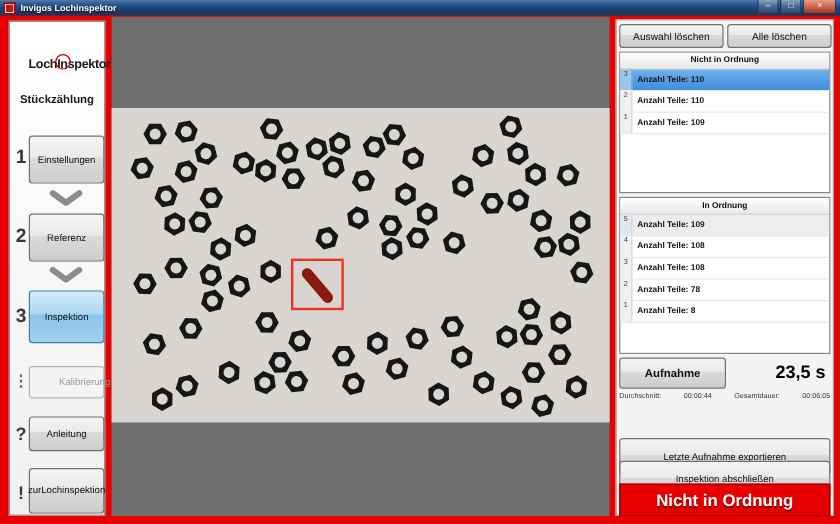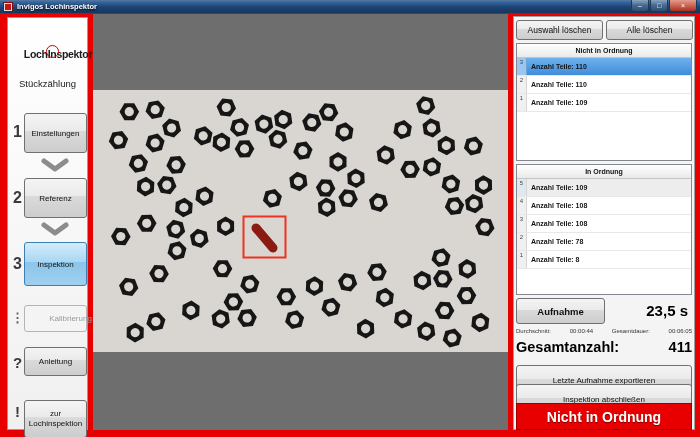--- a/index.html
+++ b/index.html
@@ -22,21 +22,21 @@
   .wb.close{width:28px;background:linear-gradient(180deg,#e49c8e,#cf6a57 45%,#aa3220);}
 
   
   .sidebar{left:7px;top:17px;width:81px;height:413px;background:linear-gradient(180deg,#ffffff,#f0f0f0);
     border:1px solid #9a9a9a;box-sizing:border-box;}
   .logo{left:0;top:30px;width:100px;text-align:center;font-size:10.5px;font-weight:bold;
     color:#1a1a1a;letter-spacing:-0.3px;white-space:nowrap;}
   .lgIn{position:relative;display:inline-block;}
   .ring{position:absolute;left:-2px;top:-3px;width:11px;height:11px;border:1.6px solid #cc0000;
     border-radius:50%;}
-  .subtitle{left:0;top:60px;width:79px;text-align:center;font-size:9.5px;font-weight:normal;color:#1a1a1a;}
+  .subtitle{left:0;top:60px;width:79px;text-align:center;font-size:9.5px;font-weight:bold;color:#1a1a1a;}
   .stepnum{left:3px;width:13px;text-align:center;font-size:16px;font-weight:bold;color:#3a3a3a;}
   .sbtn{left:16px;width:63px;border:1px solid #707070;border-radius:3px;box-sizing:border-box;
     background:linear-gradient(180deg,#f4f4f4,#eaeaea 45%,#dadada 46%,#cdcdcd);
     display:flex;align-items:center;justify-content:center;text-align:center;
     font-size:8px;color:#111;cursor:pointer;}
   .sbtn.active{background:linear-gradient(180deg,#d3ecfb,#a9d7f2 45%,#8cc5ea 46%,#9fd0ee);
     border-color:#3c7fb1;}
   .sbtn.disabled{background:#f4f4f4;border-color:#b5b5b5;color:#9a9a9a;padding-left:30px;}
   .chev{left:24px;width:46px;height:16px;display:flex;align-items:center;justify-content:center;}
 
@@ -121,21 +121,21 @@
   <div class="abs stepnum" style="top:237px;">3</div>
   <div class="abs sbtn active" style="top:224px;height:44px;">Inspektion</div>
 
   <div class="abs stepnum" style="top:292px;font-size:13px;color:#666;">⋮</div>
   <div class="abs sbtn disabled" style="top:287px;height:27px;">Kalibrierung</div>
 
   <div class="abs stepnum" style="top:336px;font-size:15px;">?</div>
   <div class="abs sbtn" style="top:329px;height:29px;">Anleitung</div>
 
   <div class="abs stepnum" style="top:385px;font-size:15px;">!</div>
-  <div class="abs sbtn" style="top:382px;height:38px;flex-direction:column;line-height:1.2;text-align:right;">
+  <div class="abs sbtn" style="top:372px;height:38px;line-height:1.2;text-align:right;">
     <span>zur</span>
     <span>Lochinspektion</span>
   </div>
 </div>
 
 <div class="abs center">
   <div class="abs photo">
     <svg id="nutfield" width="415" height="262">
       <defs>
         <g id="nut">
@@ -276,22 +276,18 @@
   <div class="abs rbtn aufbtn">Aufnahme</div>
   <div class="abs timer">23,5 s</div>
 
   <div class="abs stats">
     <span>Durchschnitt:</span>
     <span>00:00:44</span>
     <span>Gesamtdauer:</span>
     <span>00:06:05</span>
   </div>
 
-  <div class="abs totalrow">
-    <span>Gesamtanzahl:</span>
-    <span>411</span>
-  </div>
 
   <div class="abs rbtn widebtn" style="top:348px;">Letzte Aufnahme exportieren</div>
   <div class="abs rbtn widebtn" style="top:367px;">Inspektion abschließen</div>
 
   <div class="abs banner">Nicht in Ordnung</div>
 </div>
 
 </body></html>

